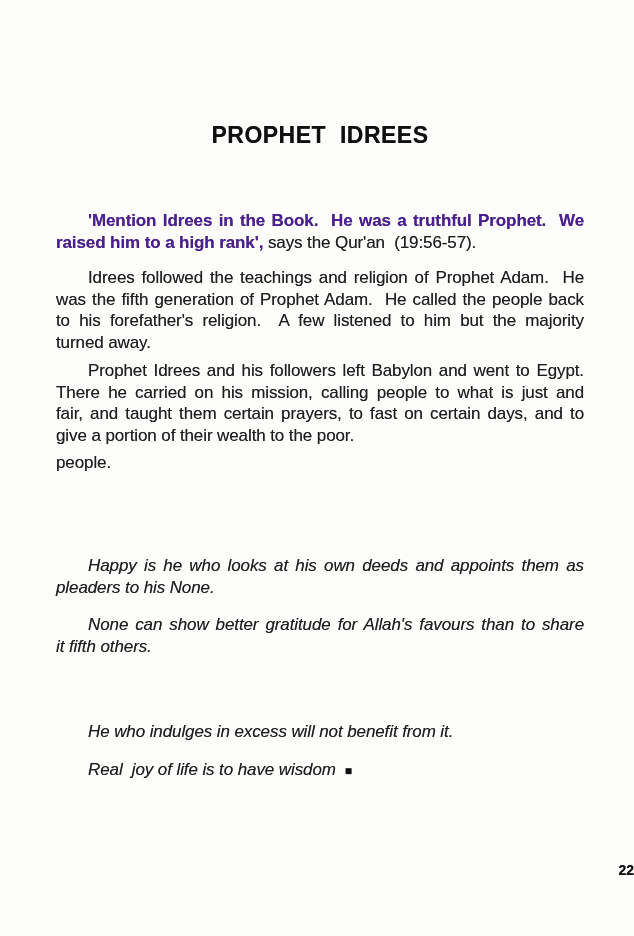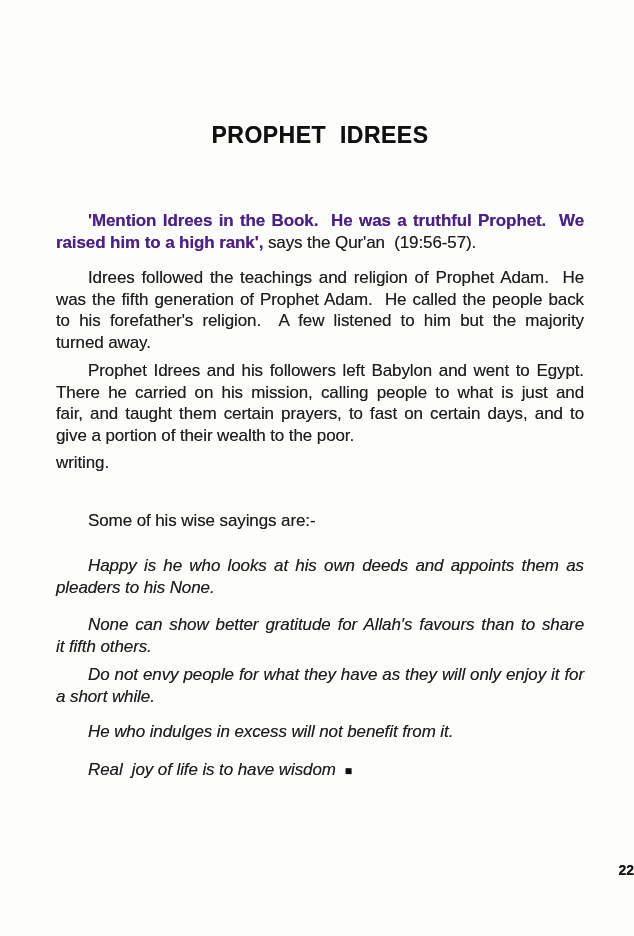--- a/index.html
+++ b/index.html
@@ -63,36 +63,29 @@
         <div class="ln">fair, and taught them certain prayers, to fast on certain days, and to</div>
         <div class="ln last">give a portion of their wealth to the poor.</div>
       </div>
       <div class="block body" style="top: 267px;">
         <div class="ln first">Idrees followed the teachings and religion of Prophet Adam.&nbsp; He</div>
         <div class="ln">was the fifth generation of Prophet Adam.&nbsp; He called the people back</div>
         <div class="ln">to his forefather's religion.&nbsp; A few listened to him but the majority</div>
         <div class="ln last">turned away.</div>
       </div>
       <div class="block body" style="top: 452px;">
-        <div class="ln last">writing.</div>
-      </div>
-      <div class="block body" style="top: 510px;">
-        <div class="ln first last">Some of his wise sayings are:-</div>
+        <div class="ln last">people.</div>
       </div>
       <div class="block saying" style="top: 555px;">
         <div class="ln first">Happy is he who looks at his own deeds and appoints them as</div>
         <div class="ln last">pleaders to his None.</div>
       </div>
       <div class="block saying" style="top: 614px;">
         <div class="ln first">None can show better gratitude for Allah's favours than to share</div>
         <div class="ln last">it fifth others.</div>
-      </div>
-      <div class="block saying" style="top: 664px;">
-        <div class="ln first">Do not envy people for what they have as they will only enjoy it for</div>
-        <div class="ln last">a short while.</div>
       </div>
       <div class="block saying" style="top: 721px;">
         <div class="ln first last">He who indulges in excess will not benefit from it.</div>
       </div>
       <div class="block saying" style="top: 759px;">
         <div class="ln first last"><span>Real&nbsp; joy of life is to have wisdom</span><span class="mark">■</span></div>
       </div>
     </div>
   <div class="pagenum">22</div>
 </div>

